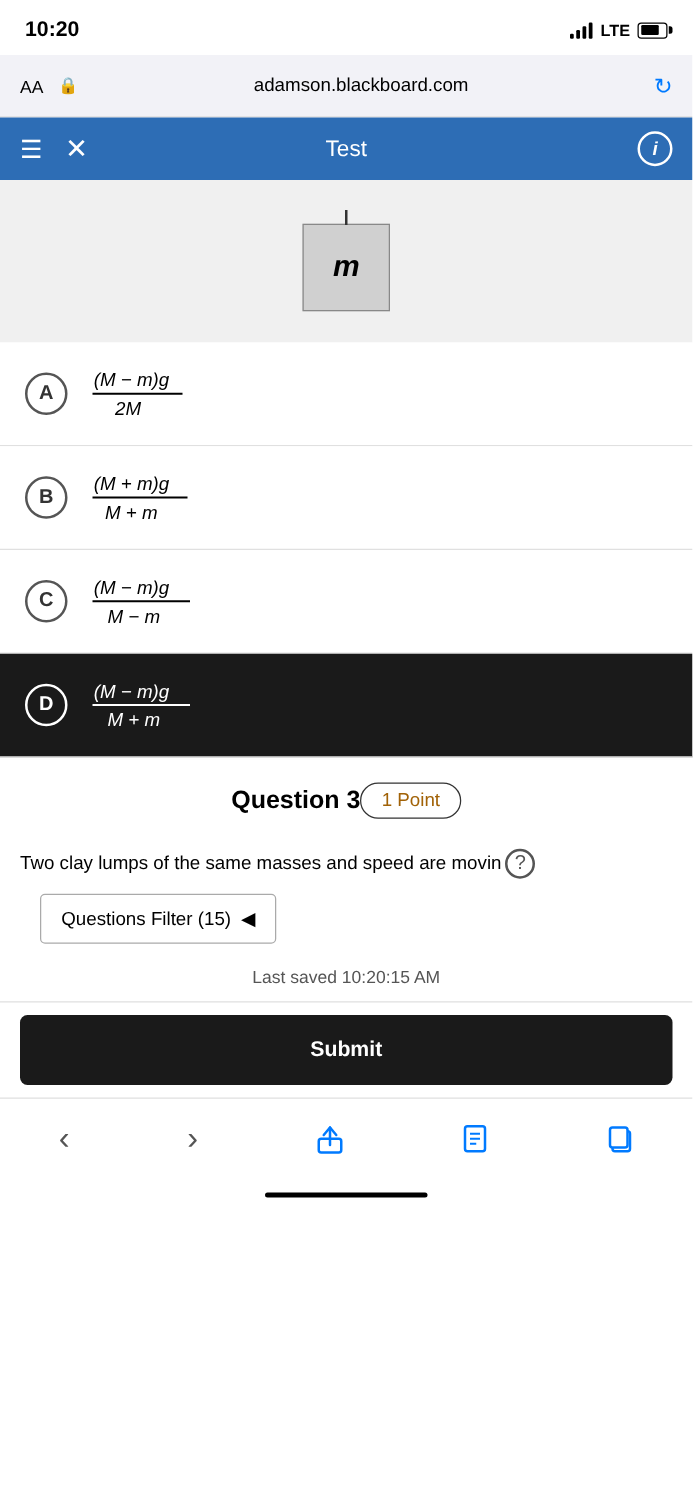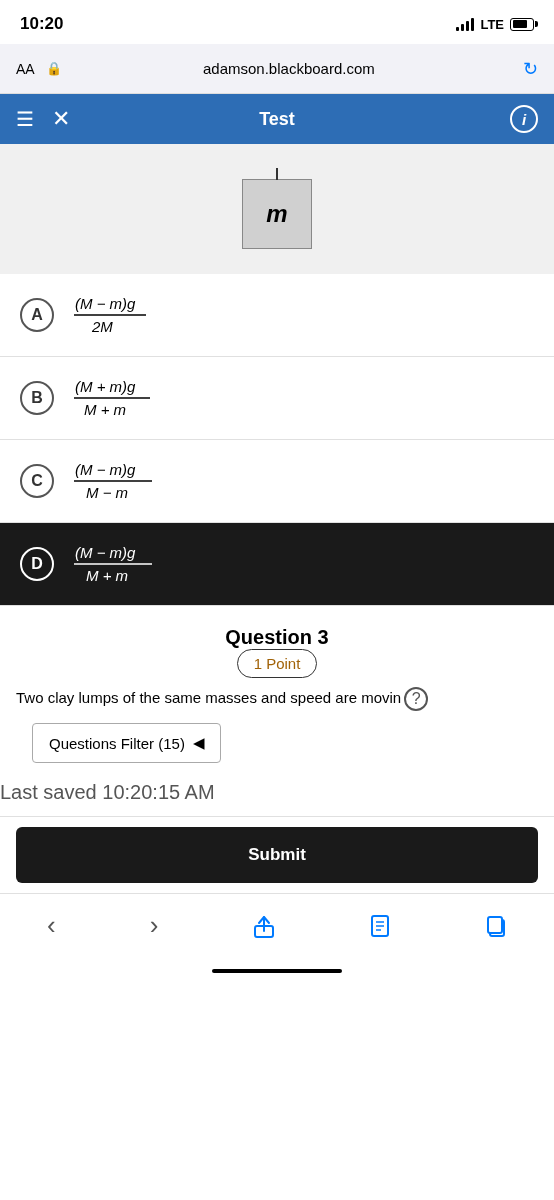--- a/index.html
+++ b/index.html
@@ -127,21 +127,21 @@
       font-size: 20px;
     }
     .close-icon {
       color: #fff;
       font-size: 22px;
       font-weight: 300;
     }
     .header-title {
       color: #fff;
       font-size: 18px;
-      font-weight: 700;
+      font-weight: 400;
       position: absolute;
       left: 50%;
       transform: translateX(-50%);
     }
     .info-icon {
       color: #fff;
       font-size: 20px;
       width: 28px;
       height: 28px;
       border: 2px solid #fff;
@@ -230,22 +230,21 @@
 
     
     .question-section {
       padding: 20px 16px 12px 16px;
       background: #fff;
     }
     .question-header {
       display: flex;
       align-items: center;
       justify-content: center;
-      margin-bottom: 9px;
-      flex-direction: column;
+      margin-bottom: 24px;
     }
     .question-title {
       font-size: 20px;
       font-weight: 700;
       color: #000;
     }
     .points-badge {
       border: 1.5px solid #333;
       border-radius: 20px;
       padding: 5px 16px;
@@ -267,21 +266,22 @@
       padding: 10px 16px;
       font-size: 15px;
       color: #000;
       background: #fff;
       margin: 0 16px 14px 16px;
       gap: 8px;
     }
 
     
     .last-saved {
-      font-size: 20px;
+      text-align: center;
+      font-size: 14px;
       color: #555;
       padding: 4px 0 12px 0;
     }
 
     
     .action-buttons {
       display: flex;
       gap: 10px;
       padding: 10px 16px;
       background: #fff;

